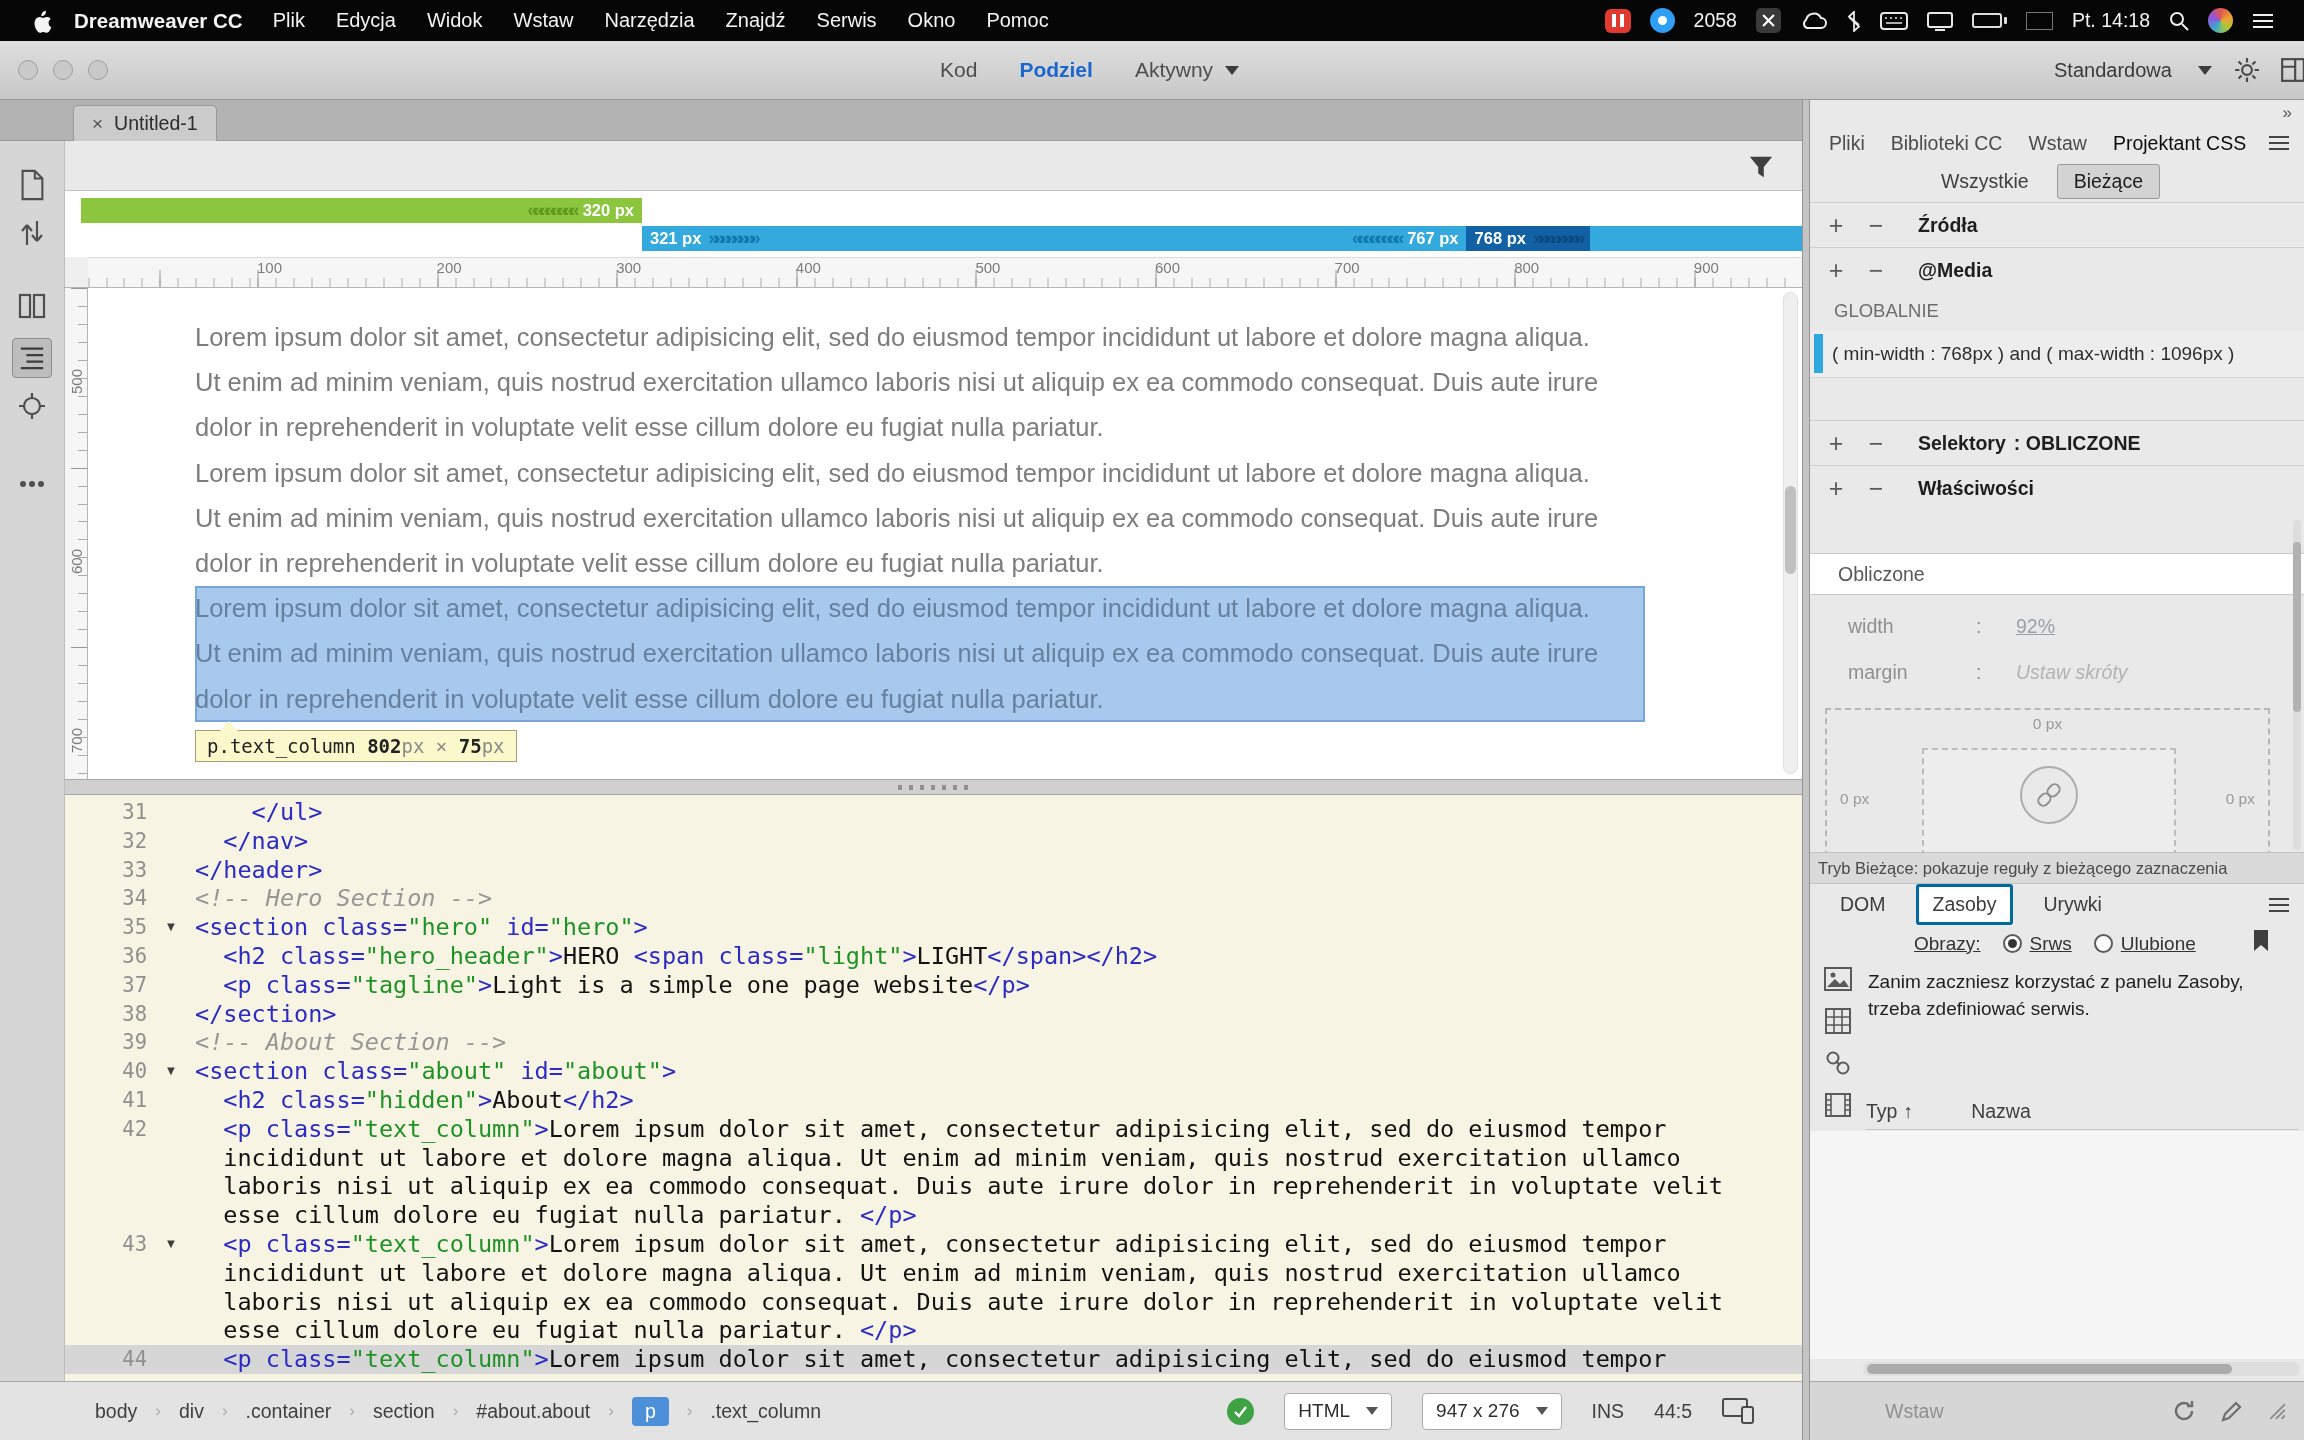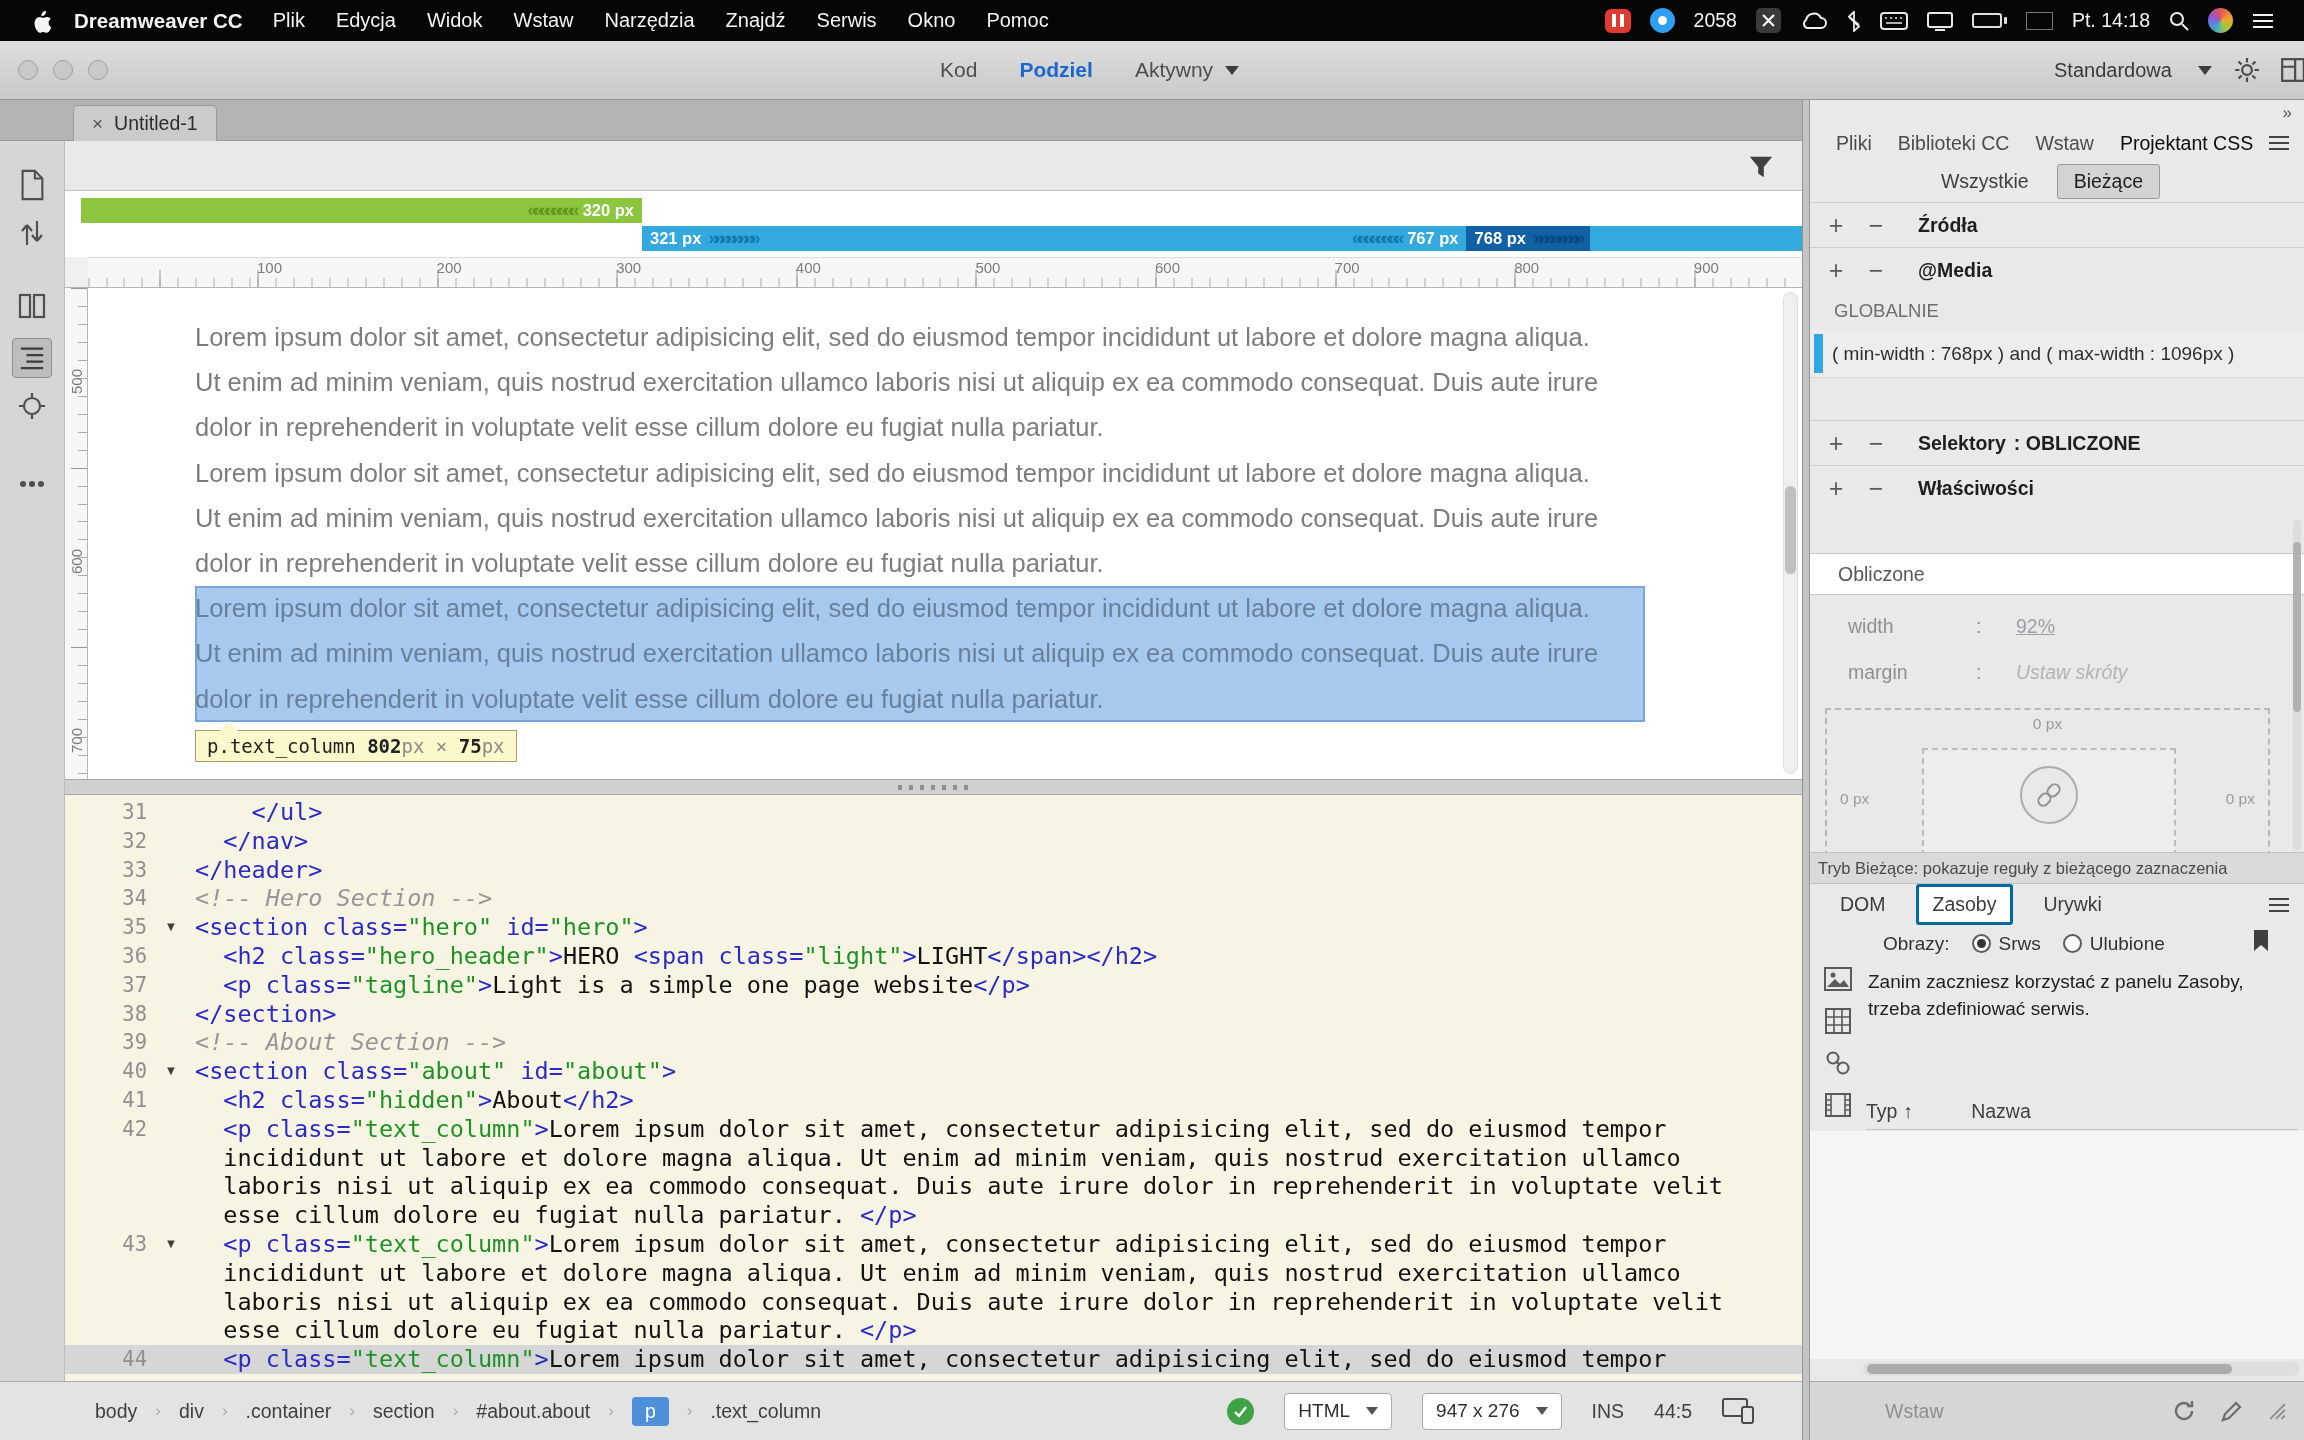--- a/index.html
+++ b/index.html
@@ -109,21 +109,21 @@
 #sb-right{margin-left:auto;display:flex;align-items:center;gap:30px;}
 .okdot{width:27px;height:27px;border-radius:50%;background:#3fa345;display:flex;align-items:center;justify-content:center;}
 .select{background:#fff;border:1px solid #ababab;border-radius:4px;height:37px;display:flex;align-items:center;gap:16px;padding:0 13px;font-size:19px;color:#2f2f2f;}
 .select .caret{border-top-width:8px;border-left-width:6px;border-right-width:6px;border-top-color:#555;margin-left:0;}
 
 
 #divider{position:absolute;left:1802px;top:100px;width:8px;height:1340px;background:#c4c4c4;border-left:1px solid #959595;border-right:1px solid #959595;}
 #panel{position:absolute;left:1810px;top:100px;width:494px;height:1340px;background:#e9e9e9;font-size:19.5px;color:#333;overflow:hidden;}
 .prow{position:absolute;left:0;width:494px;display:flex;align-items:center;}
 #p-strip{top:0;height:26px;justify-content:flex-end;padding-right:14px;color:#555;font-size:17px;letter-spacing:-2px;}
-#p-tabs{top:26px;height:34px;padding-left:13px;color:#4c4c4c;}
+#p-tabs{top:26px;height:34px;padding-left:6px;color:#4c4c4c;}
 .ptab{padding:0 13px;}
 .ptab.active{color:#0d0d0d;}
 #p-hamb{margin-left:auto;margin-right:14px;}
 #p-filter{top:60px;height:42px;justify-content:flex-end;padding-right:144px;gap:28px;color:#3f3f3f;}
 #p-filter .chip{background:#d3d3d3;border:1px solid #9a9a9a;border-radius:3px;padding:5px 16px;color:#1d1d1d;}
 .sechead{border-top:1px solid #cecece;font-weight:bold;color:#1e1e1e;padding-left:6px;}
 .sechead .pm{font-weight:normal;color:#5a5a5a;font-size:25px;width:40px;text-align:center;flex:0 0 40px;}
 .sechead .shl{margin-left:22px;}
 #sec-sources{top:102px;height:45px;}
 #sec-media{top:147px;height:45px;}
@@ -146,21 +146,21 @@
 #dbox-outer .lab{position:absolute;font-size:15.5px;color:#9a9a9a;}
 .lab.t{left:50%;top:5px;transform:translateX(-50%);}
 .lab.l{left:13px;top:80px;}
 .lab.r{right:13px;top:80px;}
 #dbox-inner{position:absolute;left:95px;top:38px;width:254px;height:200px;border:2px dashed #bcbcbc;background:#ededed;}
 #dlink{position:absolute;left:193px;top:56px;width:58px;height:58px;border:2px solid #adadad;border-radius:50%;display:flex;align-items:center;justify-content:center;background:#e9e9e9;}
 #row-note{top:752px;height:32px;background:#dadada;border-top:1px solid #c2c2c2;border-bottom:1px solid #c2c2c2;padding-left:8px;font-size:16.5px;color:#4a4a4a;white-space:nowrap;overflow:hidden;}
 #p-lowertabs{top:784px;height:41px;padding-left:16px;gap:16px;}
 .ltab{padding:6px 14px;color:#3d3d3d;}
 .ltab.active{background:#ffffff;border:3px solid #0369a1;border-radius:3px;}
-#row-obrazy{top:825px;height:37px;padding-left:73px;gap:8px;font-size:19px;}
+#row-obrazy{top:825px;height:37px;padding-left:104px;gap:8px;font-size:19px;text-decoration:underline;}
 .radio{width:19px;height:19px;border:2px solid #5c5c5c;border-radius:50%;display:flex;align-items:center;justify-content:center;background:#fdfdfd;margin-left:14px;}
 .radio i{width:9px;height:9px;border-radius:50%;background:transparent;display:block;}
 .radio.on i{background:#333;}
 #bookmark{position:absolute;right:34px;top:4px;}
 #astrip{position:absolute;left:0;top:862px;width:55px;display:flex;flex-direction:column;align-items:center;gap:8px;}
 #astrip .aicon{width:34px;height:34px;display:flex;align-items:center;justify-content:center;}
 #asnote{position:absolute;left:58px;top:868px;width:424px;font-size:19px;color:#1f1f1f;line-height:27px;}
 #ascols{position:absolute;left:56px;top:1000px;width:432px;height:30px;display:flex;gap:58px;color:#3f3f3f;border-bottom:1px solid #c6c6c6;align-items:flex-start;}
 #ascols .colh{display:flex;gap:6px;}
 #aslist{position:absolute;left:0;top:1031px;width:494px;height:228px;background:#f5f5f5;}

